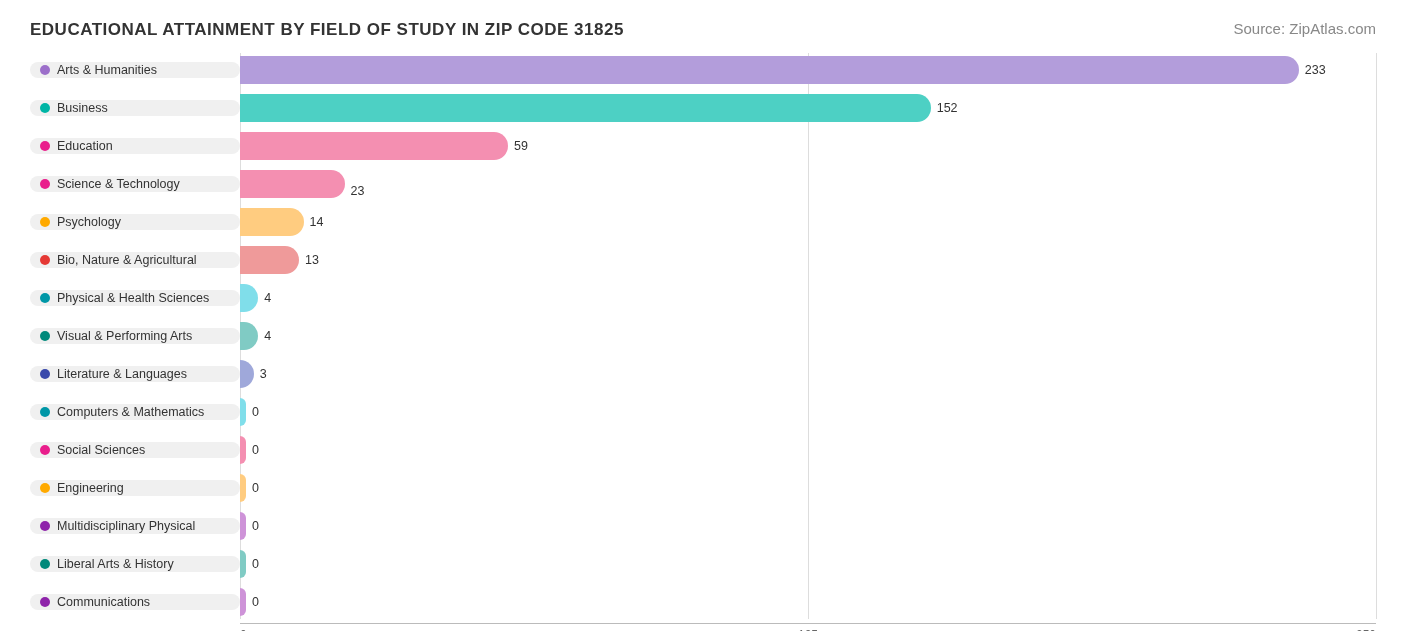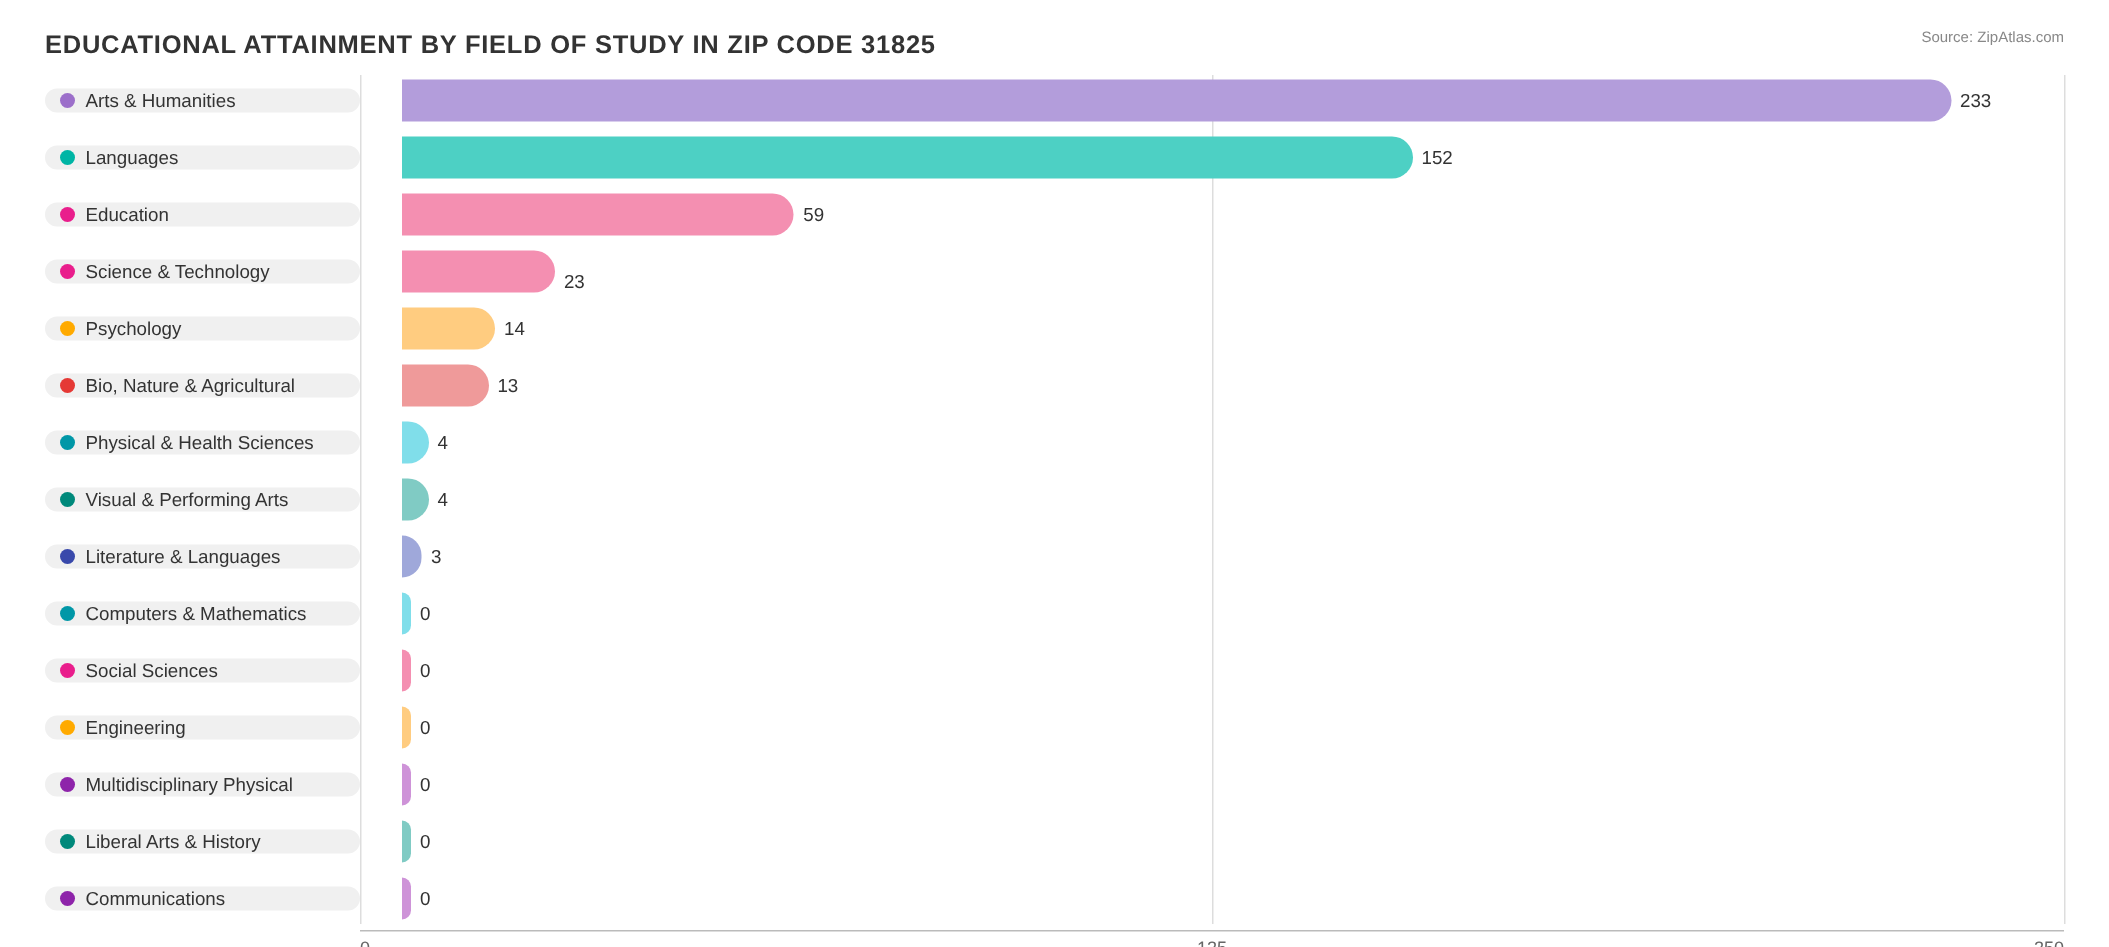--- a/index.html
+++ b/index.html
@@ -12,21 +12,21 @@
     }
     .chart-title {
       font-size: 17px;
       font-weight: bold;
       color: #333;
       text-transform: uppercase;
       letter-spacing: 0.5px;
       margin-bottom: 4px;
     }
     .source {
-      font-size: 10px;
+      font-size: 15px;
       color: #888;
       text-align: right;
       margin-bottom: 10px;
     }
     .bar-row {
       display: flex;
       align-items: center;
       margin-bottom: 4px;
       height: 34px;
     }
@@ -51,21 +51,20 @@
       border-radius: 50%;
       margin-right: 7px;
       flex-shrink: 0;
     }
     .bar-track {
       flex: 1;
       height: 28px;
       position: relative;
       display: flex;
       align-items: center;
-      padding-left: 28px;
     }
     .bar-fill {
       height: 28px;
       border-radius: 0 14px 14px 0;
       position: relative;
       display: flex;
       align-items: center;
     }
     .bar-value {
       font-size: 12.5px;
@@ -118,21 +117,21 @@
           <span>Arts &amp; Humanities</span>
         </div>
         <div class="bar-track" style="position: relative;">
           <div class="bar-fill" style="width: 93.2%; background: rgb(179, 157, 219); min-width: 8px;"></div>
           <span class="bar-value">233</span>
         </div>
       </div>
       <div class="bar-row">
         <div class="bar-label">
           <div class="bar-label-dot" style="background: rgb(0, 181, 165);"></div>
-          <span>Languages</span>
+          <span>Business</span>
         </div>
         <div class="bar-track" style="position: relative;">
           <div class="bar-fill" style="width: 60.8%; background: rgb(77, 208, 196); min-width: 8px;"></div>
           <span class="bar-value">152</span>
         </div>
       </div>
       <div class="bar-row">
         <div class="bar-label">
           <div class="bar-label-dot" style="background: rgb(233, 30, 140);"></div>
           <span>Education</span>

